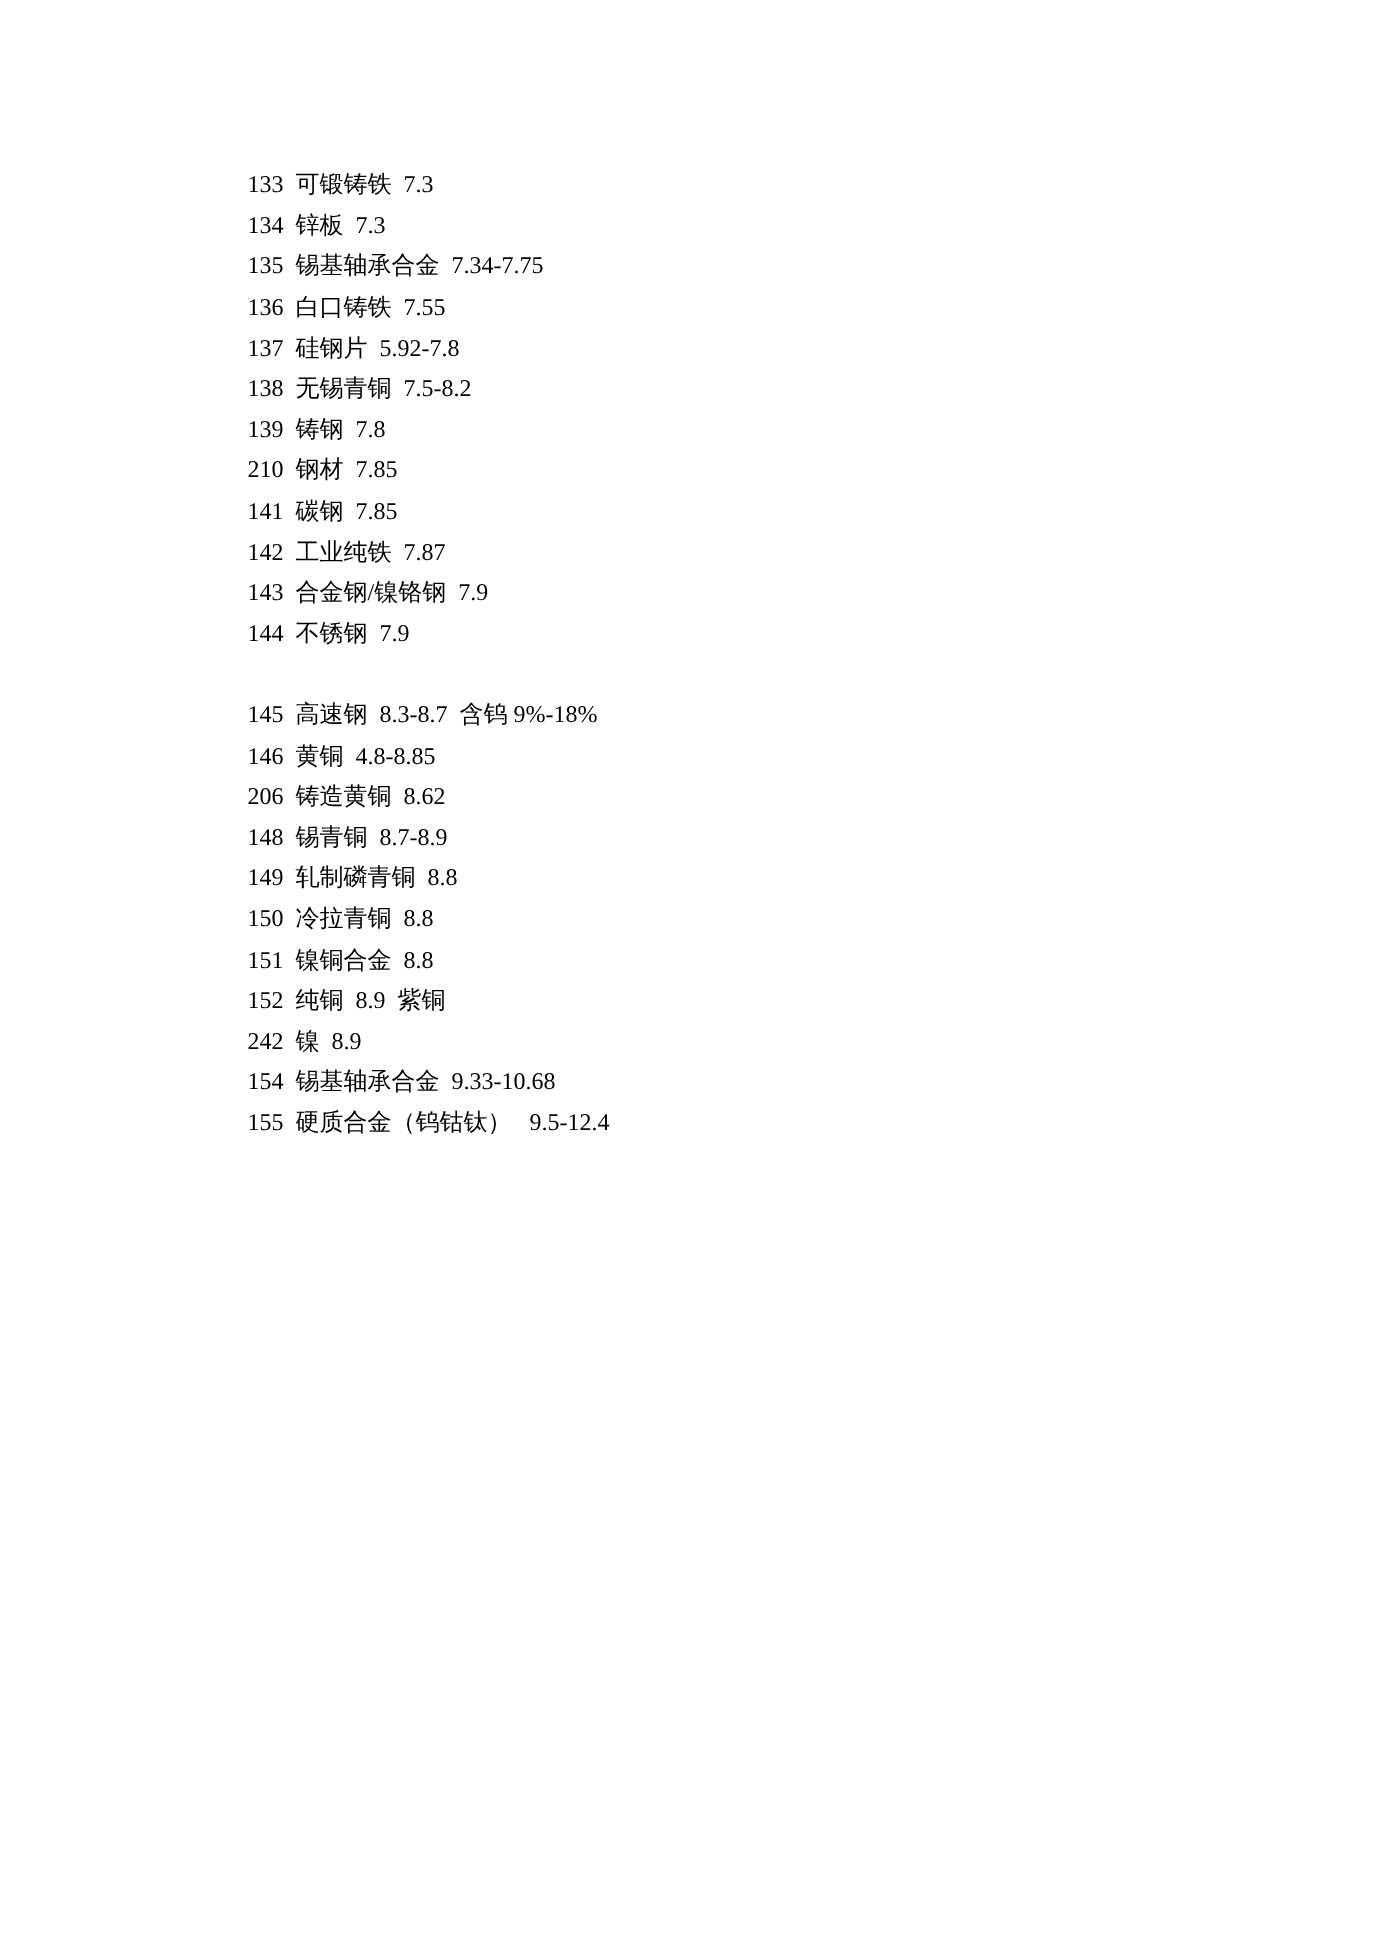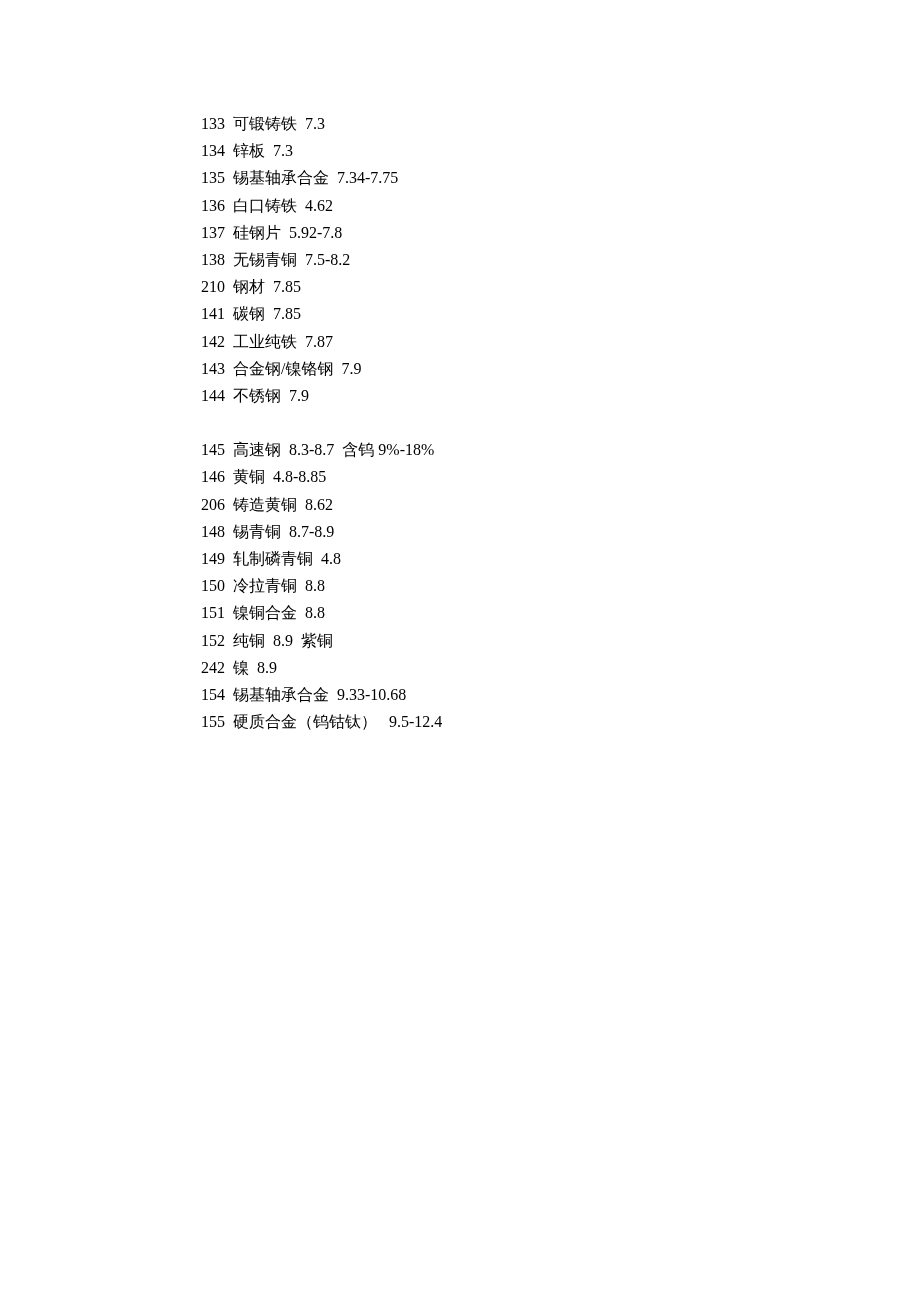--- a/index.html
+++ b/index.html
@@ -6,45 +6,46 @@
       font-family: "SimSun", "Songti SC", serif;
       font-size: 16px;
       line-height: 1.7;
       background: #fff;
       color: #000;
       margin: 0;
       padding: 110px 0 0 165px;
       width: 920px;
       box-sizing: border-box;
     }
-    .line { white-space: pre; margin-left: 36px; }
+    .line { white-space: pre; }
     .blank { height: 1.7em; }
   </style>
 </head>
 <body>
 
 <div id="block1">
     <div class="line">133  可锻铸铁  7.3</div>
     <div class="line">134  锌板  7.3</div>
     <div class="line">135  锡基轴承合金  7.34-7.75</div>
-    <div class="line">136  白口铸铁  4.62</div>
+    <div class="line">136  白口铸铁  7.55</div>
     <div class="line">137  硅钢片  5.92-7.8</div>
     <div class="line">138  无锡青铜  7.5-8.2</div>
+    <div class="line">139  铸钢  7.8</div>
     <div class="line">210  钢材  7.85</div>
     <div class="line">141  碳钢  7.85</div>
     <div class="line">142  工业纯铁  7.87</div>
     <div class="line">143  合金钢/镍铬钢  7.9</div>
     <div class="line">144  不锈钢  7.9</div>
   </div>
 <div class="blank"></div>
 <div id="block2">
     <div class="line">145  高速钢  8.3-8.7  含钨 9%-18%</div>
     <div class="line">146  黄铜  4.8-8.85</div>
     <div class="line">206  铸造黄铜  8.62</div>
     <div class="line">148  锡青铜  8.7-8.9</div>
-    <div class="line">149  轧制磷青铜  4.8</div>
+    <div class="line">149  轧制磷青铜  8.8</div>
     <div class="line">150  冷拉青铜  8.8</div>
     <div class="line">151  镍铜合金  8.8</div>
     <div class="line">152  纯铜  8.9  紫铜</div>
     <div class="line">242  镍  8.9</div>
     <div class="line">154  锡基轴承合金  9.33-10.68</div>
     <div class="line">155  硬质合金（钨钴钛）   9.5-12.4</div>
   </div>
 
 </body></html>

